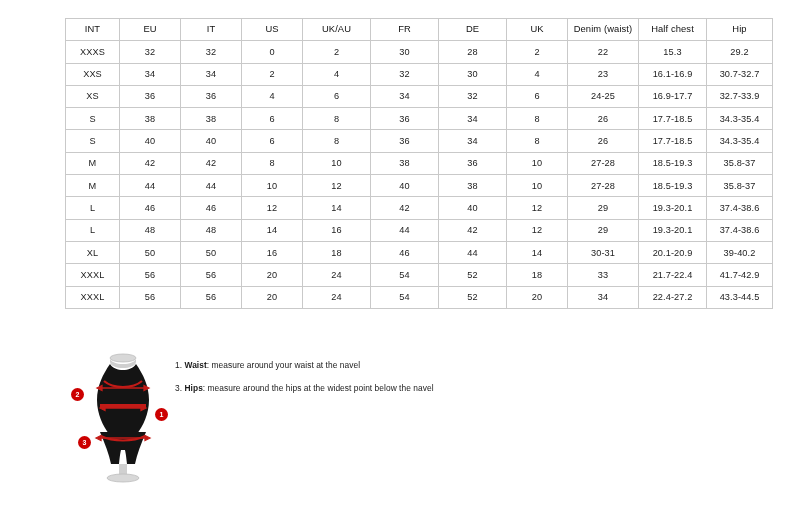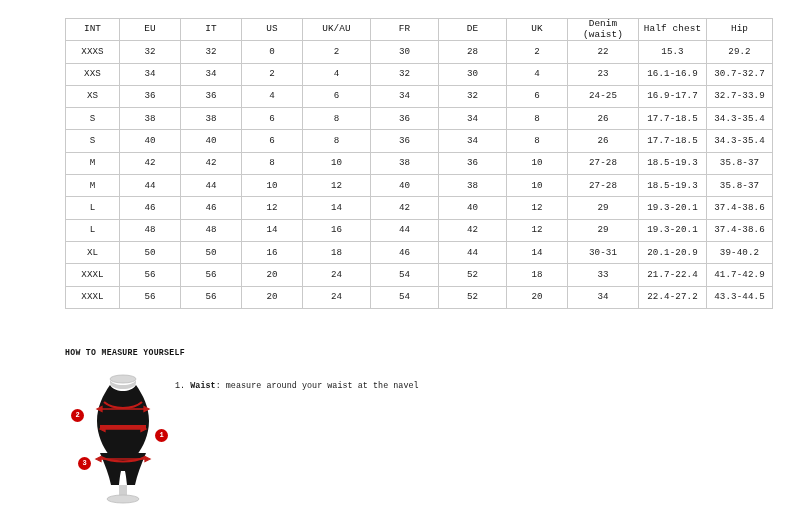--- a/index.html
+++ b/index.html
@@ -13,21 +13,20 @@
     font-family: "Liberation Sans", sans-serif;
     color: #1a1a1a;
     position: relative;
     overflow: hidden;
   }
   .page {
     width: 690px;
     height: 519px;
     position: relative;
     box-sizing: border-box;
-    font-family: Liberation Mono, monospace;
   }
 
   
   .table-wrap {
     position: absolute;
     left: 65px;
     top: 18px;
     width: 668px;
   }
   table.size-table {
@@ -321,21 +320,20 @@
           <td>20</td>
           <td>34</td>
           <td>22.4-27.2</td>
           <td>43.3-44.5</td>
         </tr>
       </tbody>
     </table>
   </div>
 
   <div class="measure-section">
-    <div class="measure-title">HOW TO MEASURE YOURSELF</div>
     <div class="measure-body">
 
       <div class="figure-col">
         <div class="mannequin">
           <svg width="80" height="140" viewBox="0 0 80 140" xmlns="http://www.w3.org/2000/svg">
 
             <ellipse cx="40" cy="10" rx="13" ry="4" fill="#d8d8d8" stroke="#bdbdbd" stroke-width="0.8"></ellipse>
             <path d="M27 10 C28 18, 52 18, 53 10 L53 14 C52 22, 28 22, 27 14 Z" fill="#cfcfcf"></path>
 
             <path d="M27 16 C20 26, 14 38, 14 52 C14 66, 20 78, 26 86 C30 92, 32 96, 33 102
@@ -376,18 +374,22 @@
           <div class="badge badge-2">2</div>
           <div class="badge badge-3">3</div>
         </div>
       </div>
 
       <div class="notes-col">
         <div class="note">
           <span>1.</span>
           <b>Waist</b><span>: measure around your waist at the navel</span>
         </div>
+        <div class="note">
+          <span>3.</span>
+          <b>Hips</b><span>: measure around the hips at the widest point below the navel</span>
+        </div>
       </div>
 
     </div>
   </div>
 
 </div>
 
 </body></html>

